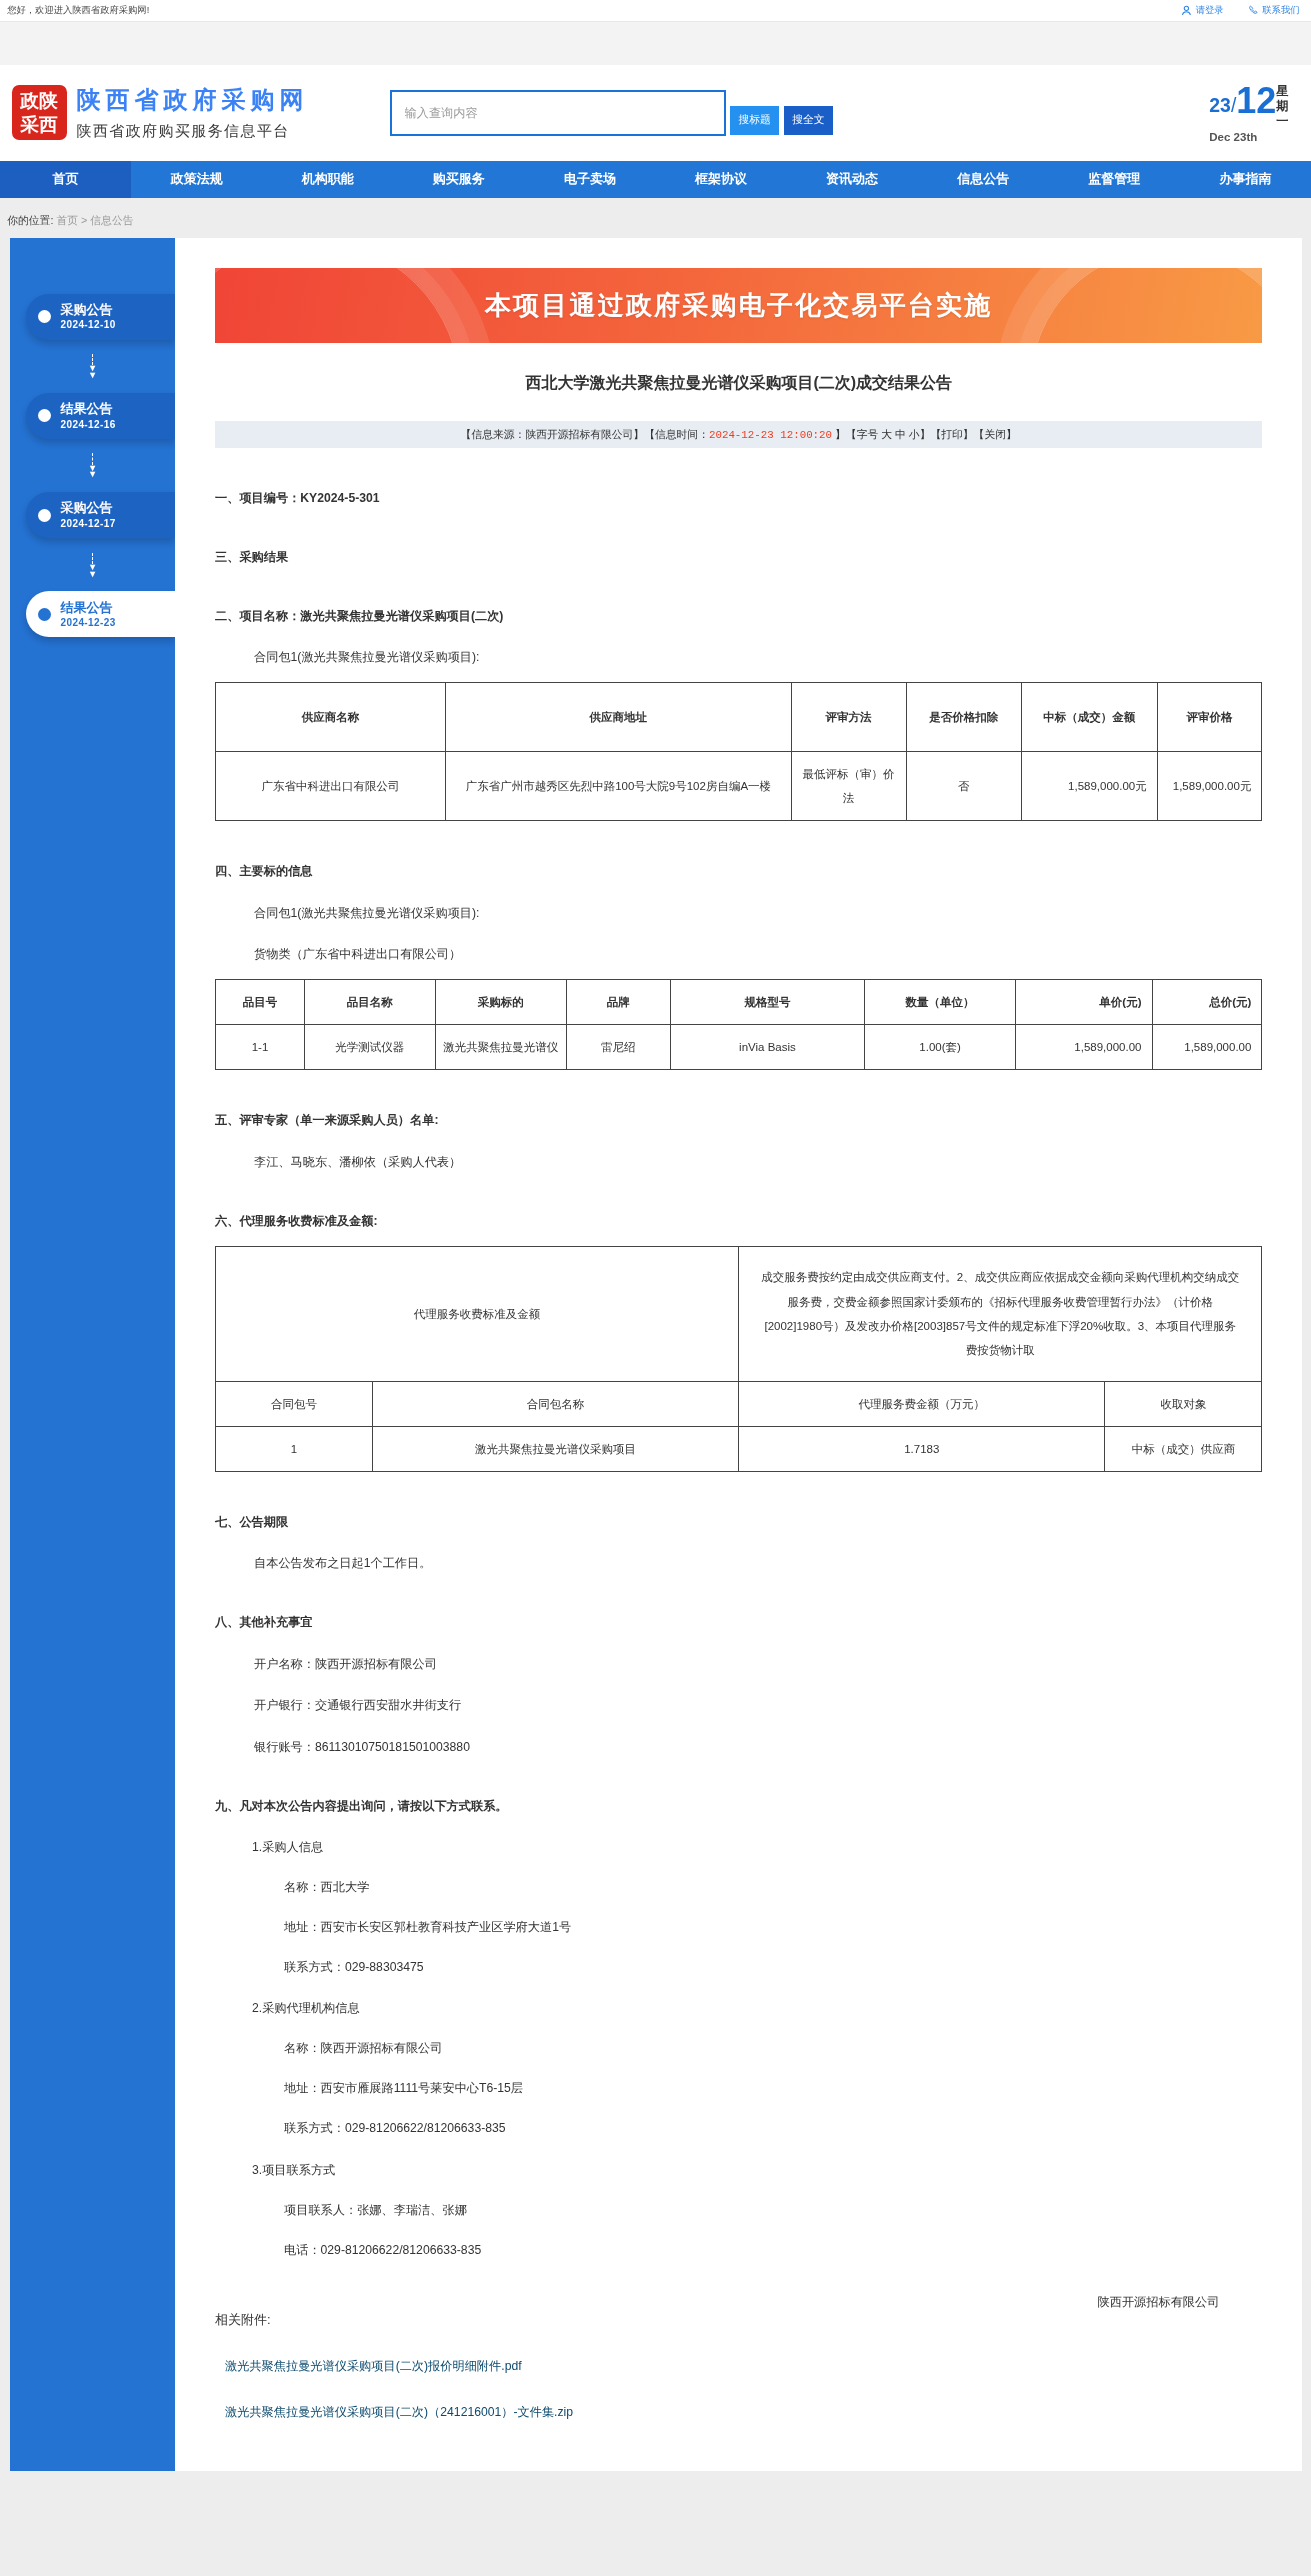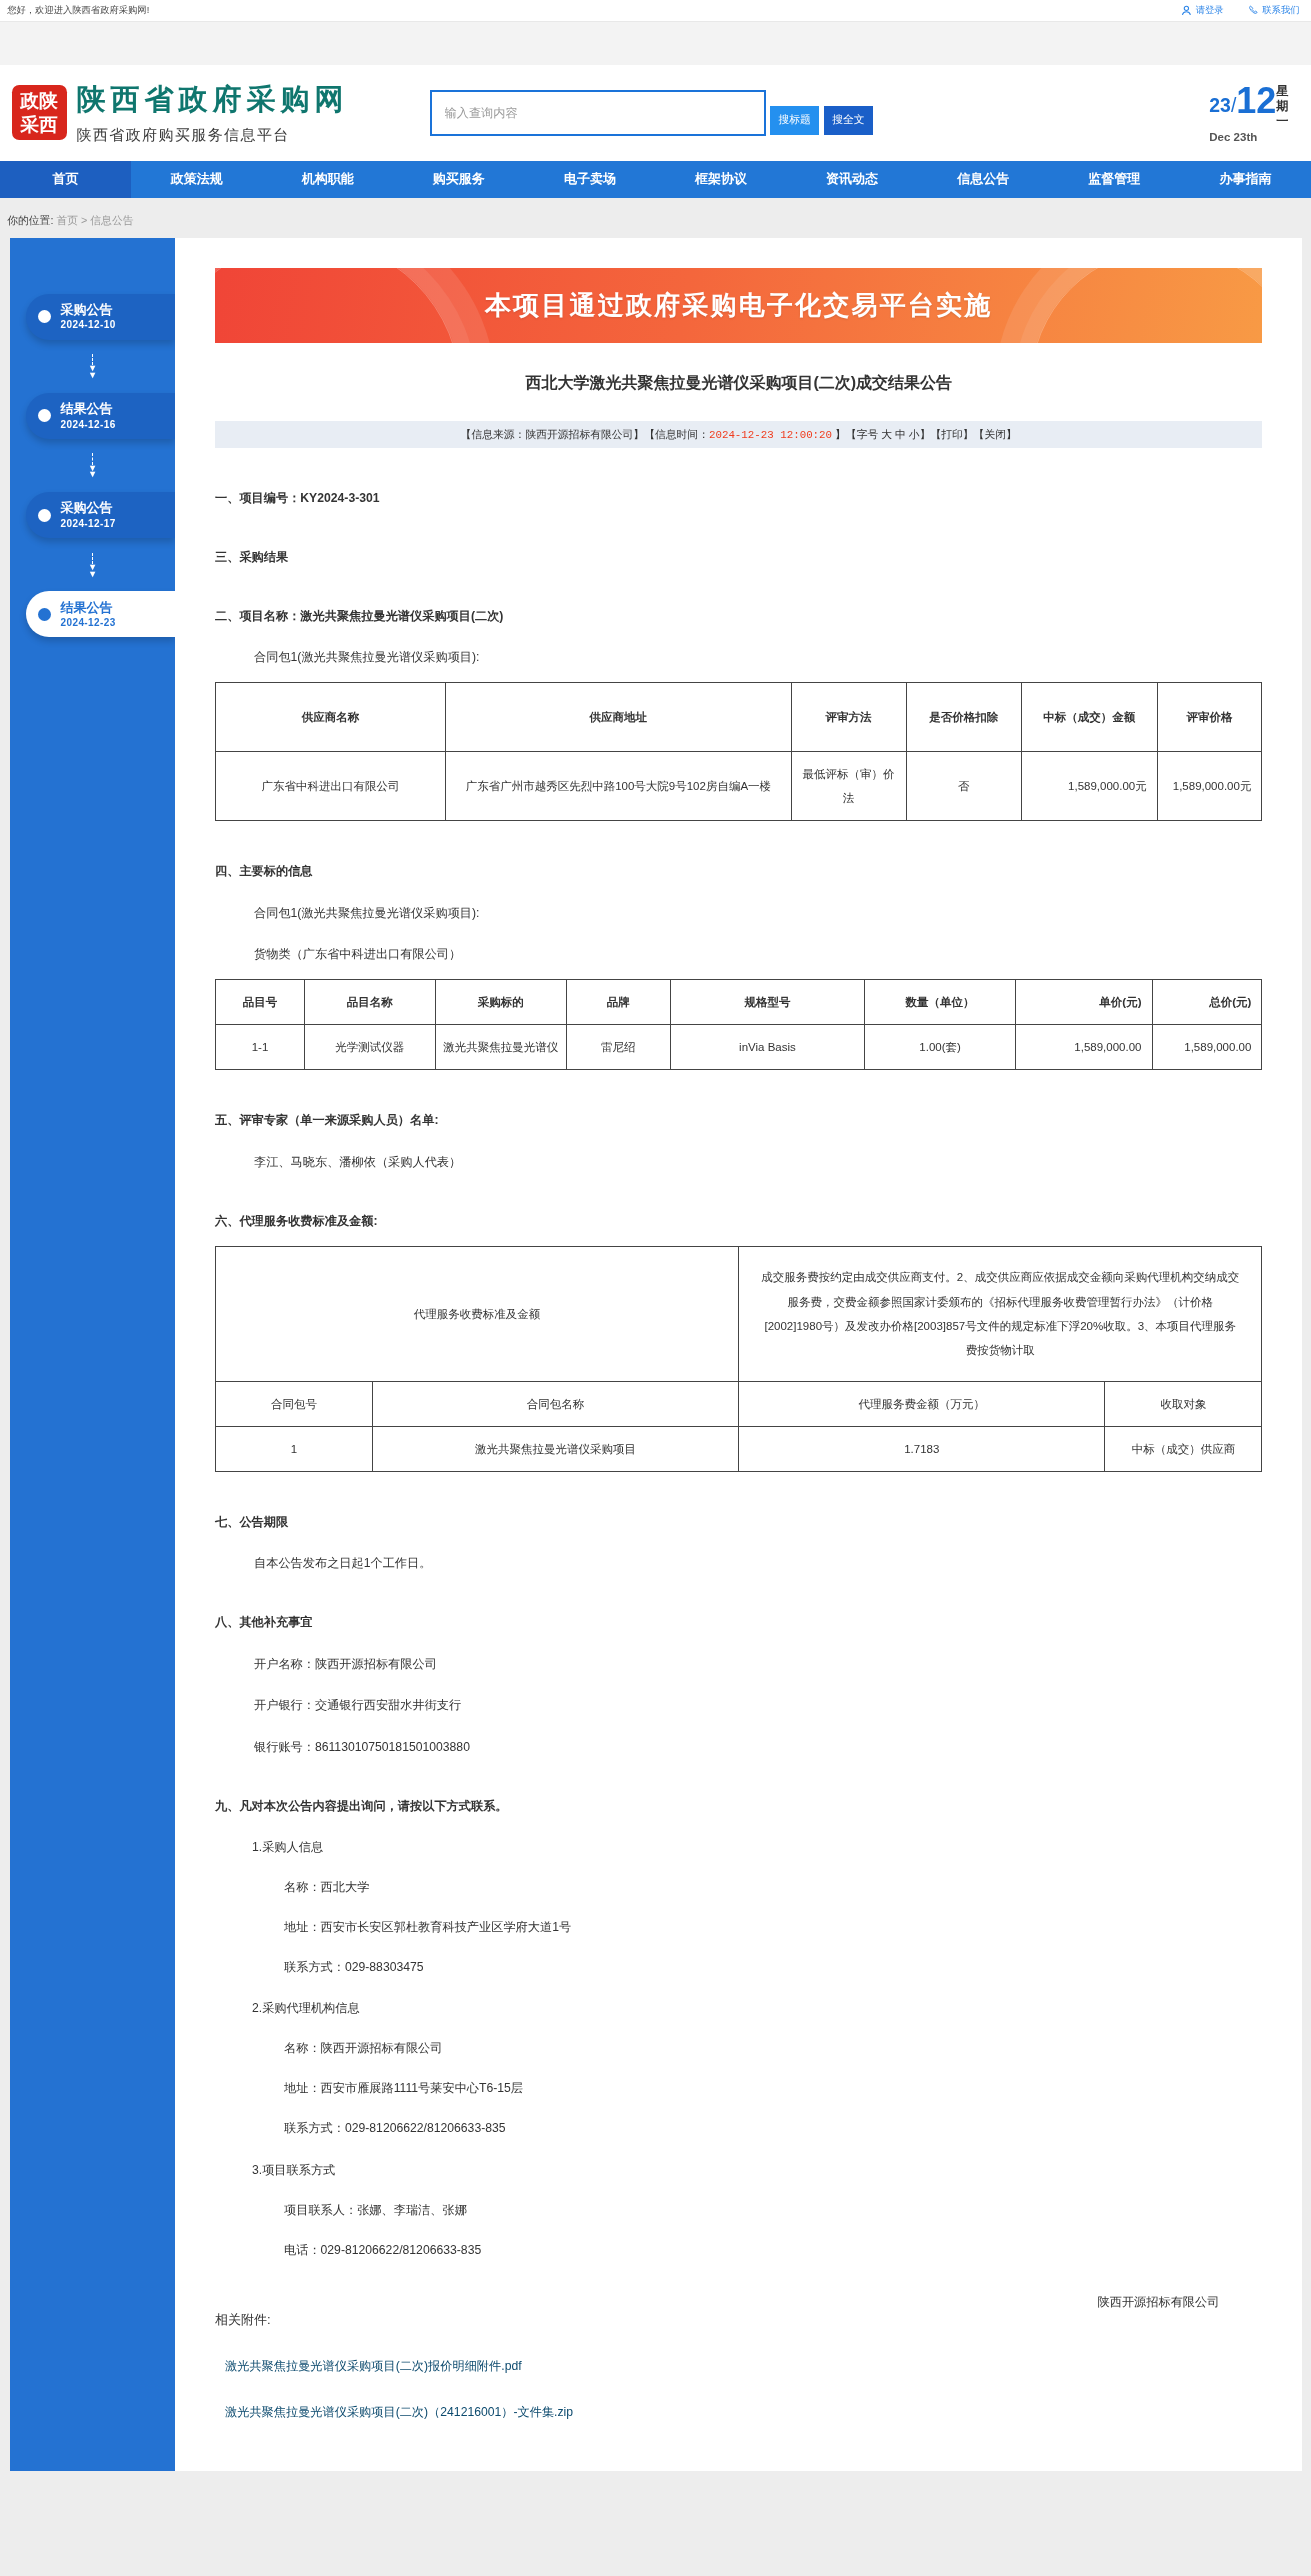--- a/index.html
+++ b/index.html
@@ -10,21 +10,21 @@
   .topbar .sp { flex:1; }
   .toplink { display:flex; align-items:center; gap:3.6px; color:#2e86e8; margin-left:24.4px; cursor:pointer; }
   .toplink svg { display:block; }
   .grayband { height:43px; background:#f3f3f3; }
 
   
   .header { height:96px; background:#fff; display:flex; align-items:center; }
   .logo { display:flex; align-items:center; margin-left:11.5px; }
   .logo-seal { width:55px; height:55px; background:#d8261c; border-radius:7.2px; color:#fff; font-weight:bold; font-size:18.7px; line-height:24px; text-align:center; display:flex; flex-direction:column; justify-content:center; }
   .logo-txt { margin-left:10px; }
-  .logo-title { font-size:29px; font-weight:bold; color:#0f766e; letter-spacing:5px;font-family:Liberation Mono, monospace; }
+  .logo-title { font-size:24px; font-weight:bold; color:#3b82f6; letter-spacing:5px;font-family:Liberation Mono, monospace; }
   .logo-sub { font-size:15px; color:#3a3a3a; margin-top:5.8px; letter-spacing:1.4px; }
 
   .searchwrap { display:flex; align-items:flex-end; margin-left:81px; }
   .searchbox { width:336px; height:46px; border:2.2px solid #1a73d9; background:#fff; font-size:12.2px; color:#999; padding:0 13px; outline:none; }
   .searchbox::placeholder { color:#9a9a9a; }
   .sbtn { height:29px; padding:0 8.6px; border:none; color:#fff; font-size:10.8px; cursor:pointer; margin-left:4.3px; margin-bottom:0.7px; }
   .sbtn.title { background:#2490ef; }
   .sbtn.full  { background:#1a5fc8; }
 
   .datewrap { margin-left:auto; margin-right:18.7px; }
@@ -229,21 +229,21 @@
       </div>
 
       <div class="art-title">西北大学激光共聚焦拉曼光谱仪采购项目(二次)成交结果公告</div>
 
       <div class="meta">
         <span>【信息来源：陕西开源招标有限公司】【信息时间：</span><span class="red">2024-12-23 12:00:20</span><span> 】</span><span>【字号 </span><span class="mlink">大</span> <span class="mlink">中</span> <span class="mlink">小</span><span>】</span><span class="mlink">【打印】</span><span class="mlink">【关闭】</span>
       </div>
 
       <div class="doc">
 
-        <div class="h">一、项目编号：KY2024-3-301</div>
+        <div class="h">一、项目编号：KY2024-5-301</div>
         <div class="h">三、采购结果</div>
         <div class="h">二、项目名称：激光共聚焦拉曼光谱仪采购项目(二次)</div>
         <div class="ind">合同包1(激光共聚焦拉曼光谱仪采购项目):</div>
 
         <table class="tb t1">
           <tbody>
               <tr>
             <th style="width:22%">供应商名称</th>
             <th style="width:33%">供应商地址</th>
             <th style="width:11%">评审方法</th>

